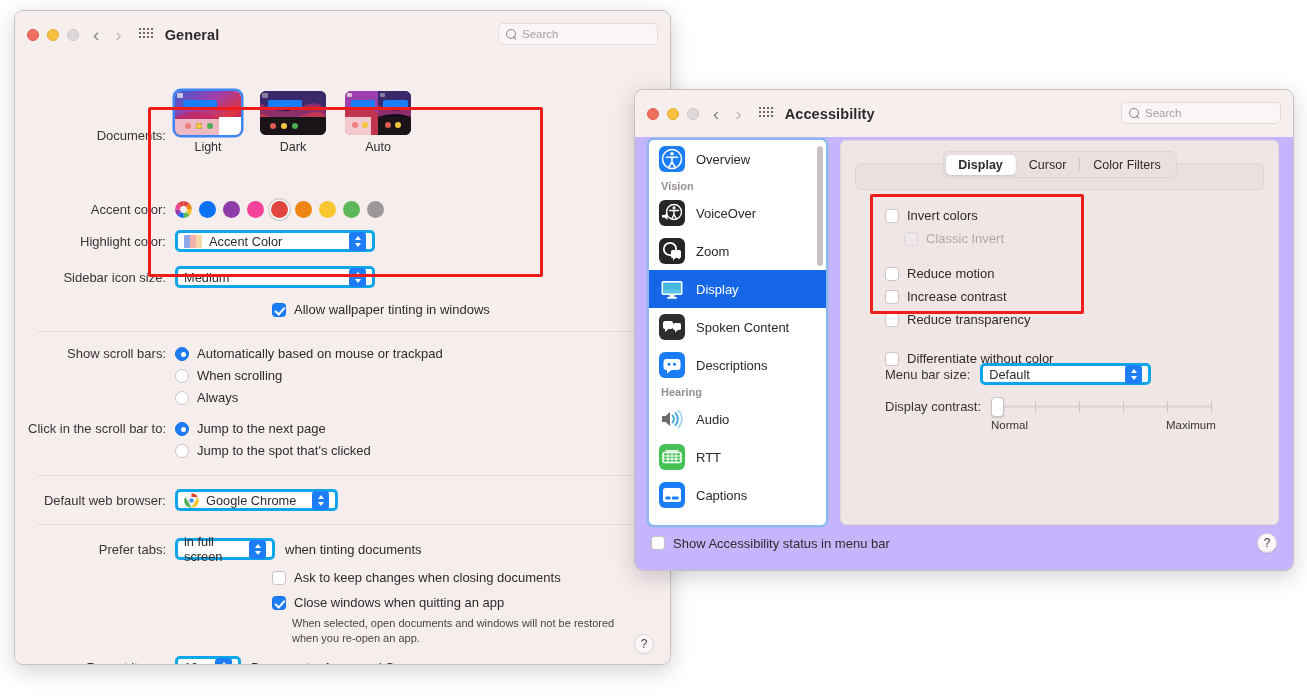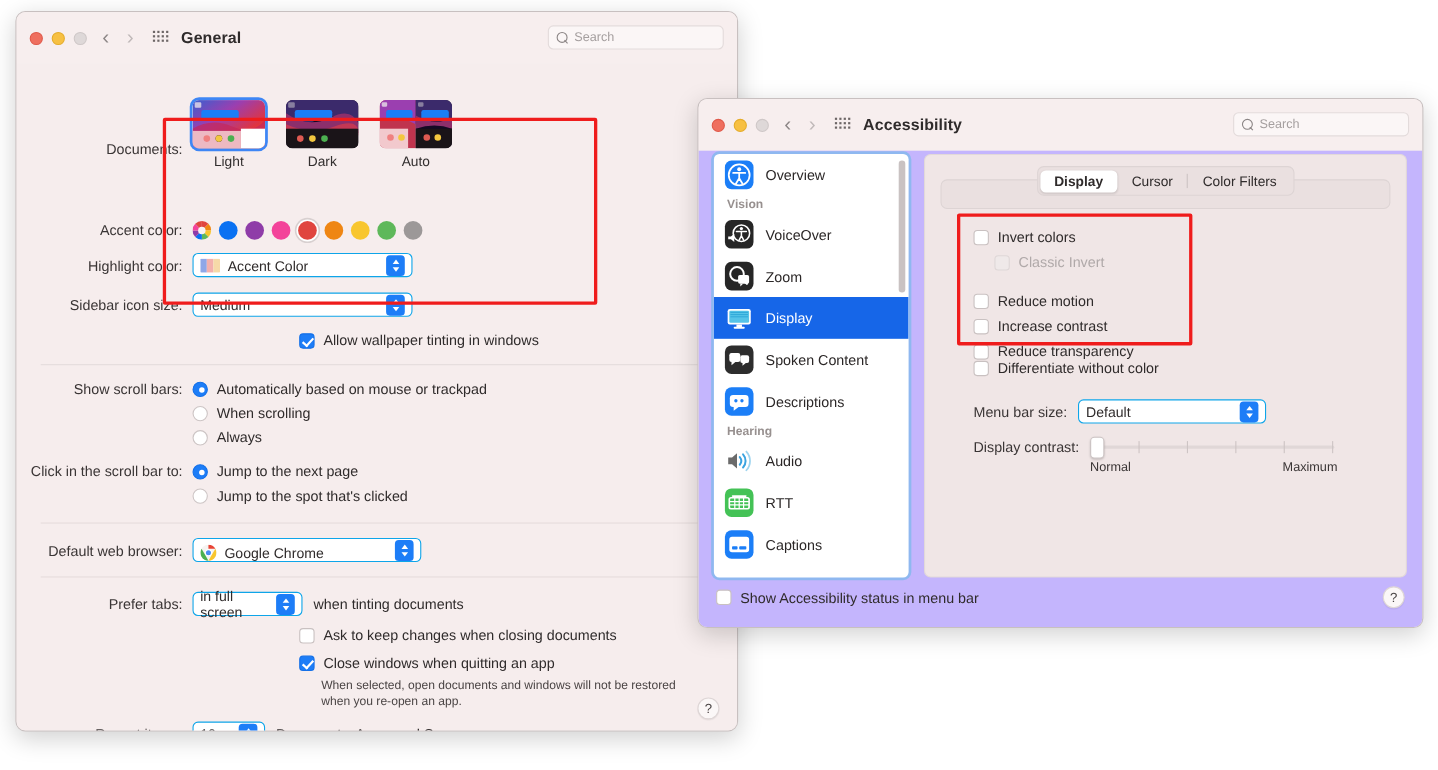--- a/index.html
+++ b/index.html
@@ -69,21 +69,21 @@
     width: 66px; height: 44px; border-radius: 6px; overflow:hidden;
     position: relative; display:block;
   }
   .thumb.sel { box-shadow: 0 0 0 2.5px #3e86f5; }
   .thumb-label { font-size: 12.5px; color:#332f2f; text-align:center; margin-top: 5px; }
 
   .swatch { width:17px; height:17px; border-radius:50%; display:block; border:none; }
   .swatch-sel { box-shadow: 0 0 0 1.5px #ffffff, 0 0 0 3px rgba(0,0,0,0.12); }
 
   .popup {
-    height: 22px; background:#ffffff; border:1px solid #0ea5e9; border-radius:5px;
+    height: 22px; background:#ffffff; border:3px solid #0ea5e9; border-radius:5px;
     display:flex; align-items:center; padding:0 6px 0 6px; position:relative;
     font-size: 12.8px; color:#2f2b2b;
   }
   .stepper {
     width:17px; height:19px; background:#1d7df7; border-radius:3.5px;
     margin-left:auto; flex:none; position:relative;
   }
   .stepper::before, .stepper::after {
     content:''; position:absolute; left:50%; transform: translateX(-50%);
     border-left:3.2px solid transparent; border-right:3.2px solid transparent;
@@ -382,21 +382,21 @@
             <span class="radio"></span>
             <span class="radio-label">Jump to the spot that's clicked</span>
           </div>
         </div>
       </div>
 
       <div class="divider" style="position:absolute; left:22px; right:22px; top:417px;"></div>
 
       <div class="row" style="position:absolute; left:0; top:431px;">
         <div class="lbl">Default web browser:</div>
-        <div class="popup" style="width:208px;align-items:flex-end;">
+        <div class="popup" style="width:163px;">
           <span style="width:15px;height:15px;margin-right:7px;flex:none;display:block;">
             <svg width="15" height="15" viewBox="0 0 15 15">
               <circle cx="7.5" cy="7.5" r="7.3" fill="#f5f3f1"></circle>
               <path d="M7.5 0.2 A7.3 7.3 0 0 1 13.8 3.9 L7.5 3.9 Z" fill="#e84435"></path>
               <path d="M13.8 3.9 A7.3 7.3 0 0 1 7.5 14.8 L10.6 9.3 Z" fill="#f8c62e"></path>
               <path d="M7.5 14.8 A7.3 7.3 0 0 1 1.2 3.9 L4.4 9.3 Z" fill="#4cb050"></path>
               <circle cx="7.5" cy="7.5" r="3.1" fill="#ffffff"></circle>
               <circle cx="7.5" cy="7.5" r="2.3" fill="#4a8df3"></circle>
             </svg>
           </span>
@@ -604,21 +604,21 @@
             <span class="chk-label dim">Classic Invert</span>
           </div>
           <div class="row" style="margin-bottom:8px;">
             <span class="chk"></span>
             <span class="chk-label">Reduce motion</span>
           </div>
           <div class="row" style="margin-bottom:8px;">
             <span class="chk"></span>
             <span class="chk-label">Increase contrast</span>
           </div>
-          <div class="row" style="margin-bottom:0;">
+          <div class="row" style="margin-bottom:24px;">
             <span class="chk"></span>
             <span class="chk-label">Reduce transparency</span>
           </div>
           <div class="row">
             <span class="chk"></span>
             <span class="chk-label">Differentiate without color</span>
           </div>
         </div>
 
         <div class="row" style="position:absolute; left:44px; top:222px;">

